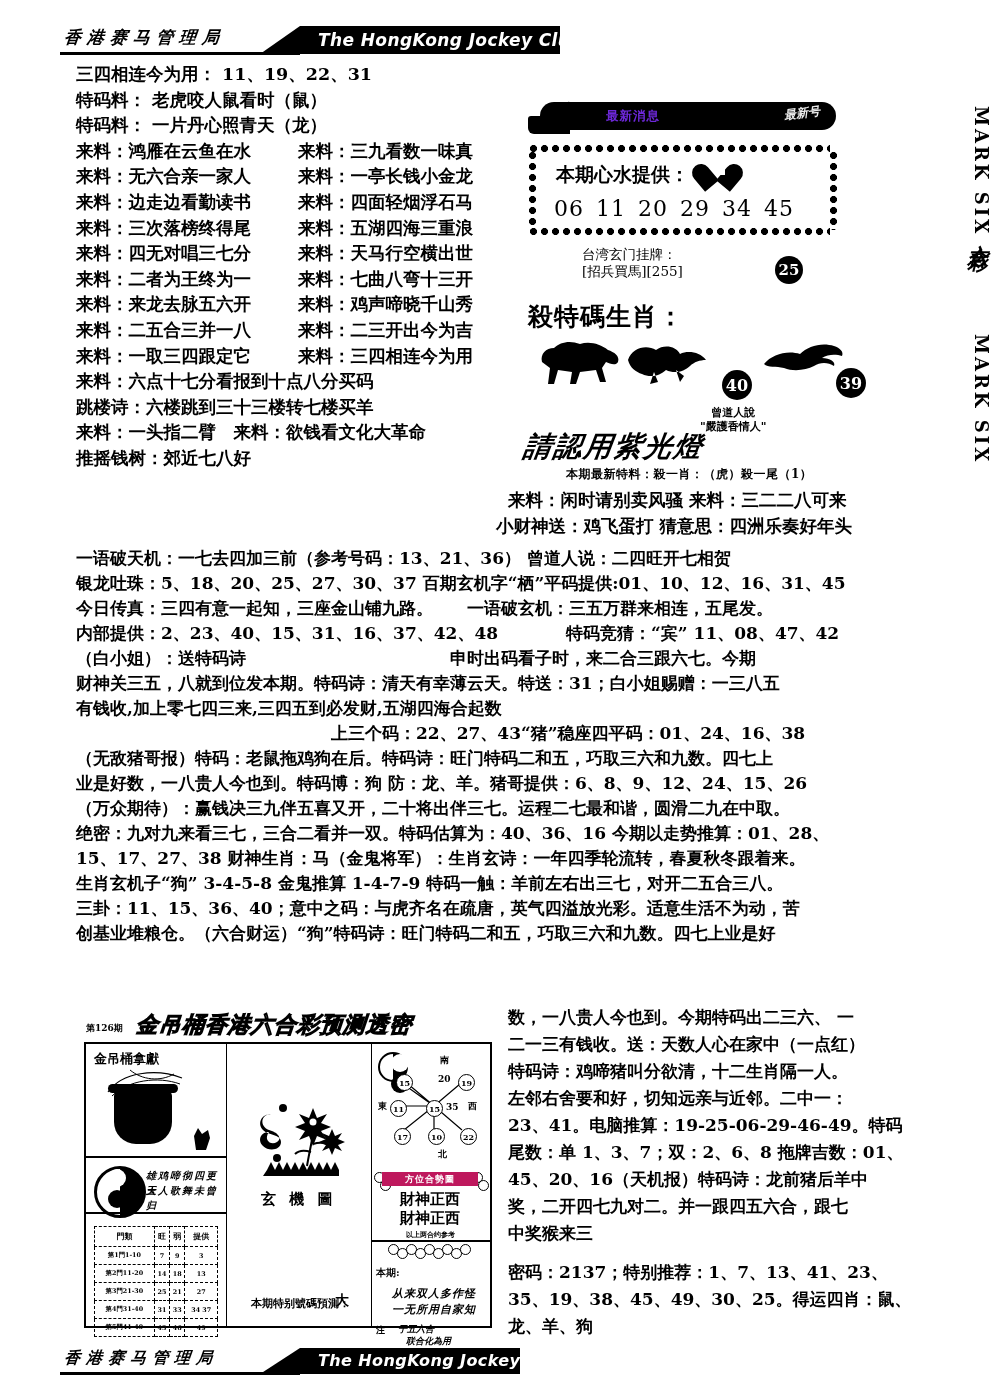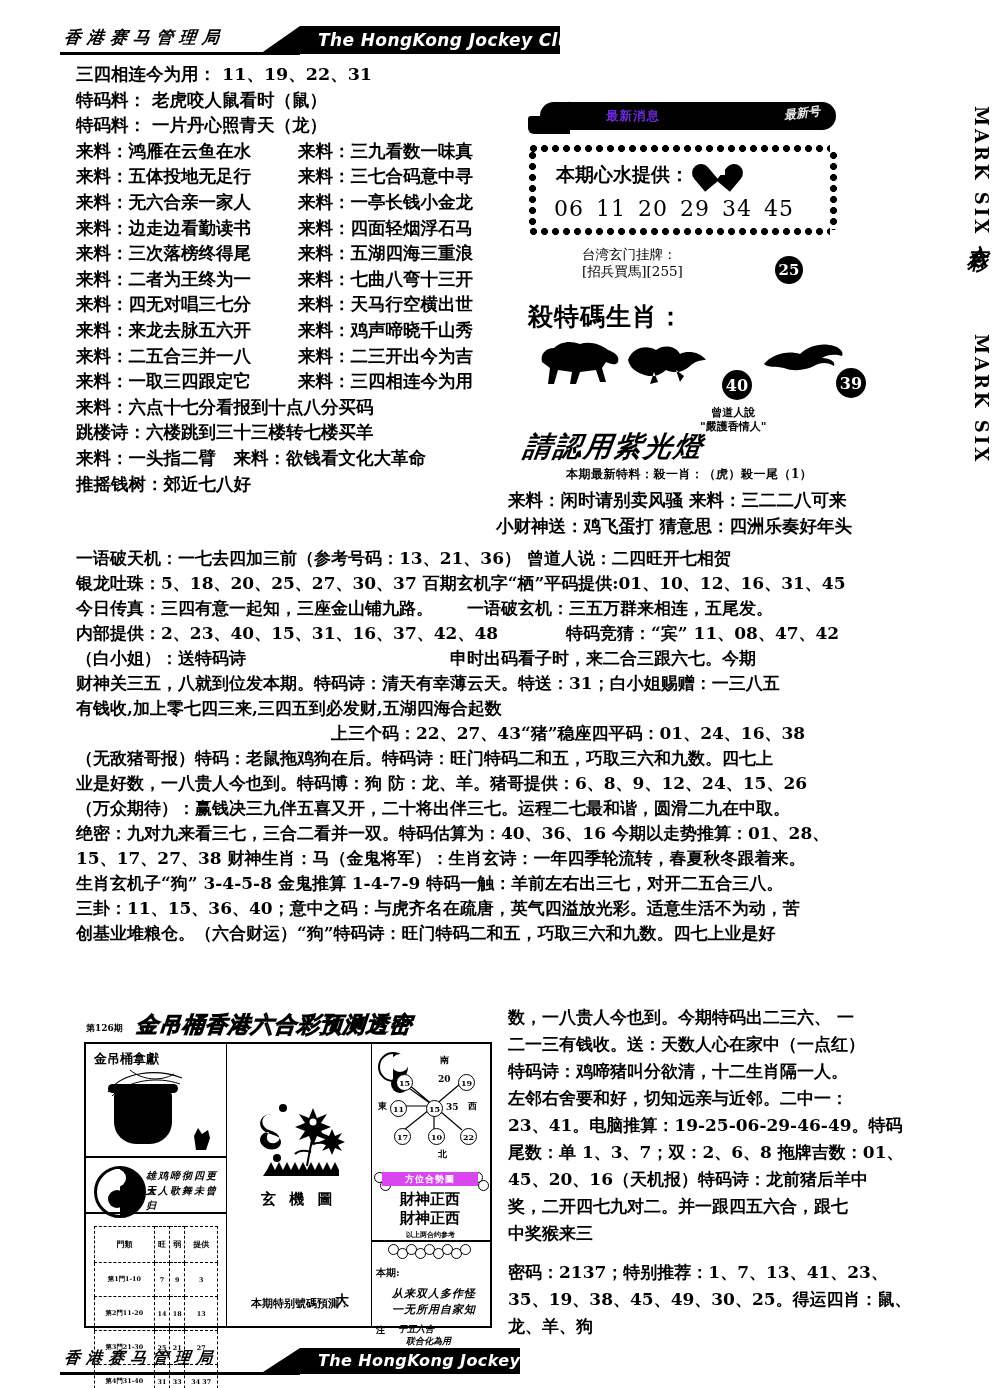--- a/index.html
+++ b/index.html
@@ -120,29 +120,29 @@
   .jarlip{position:absolute;left:22px;top:40px;width:70px;height:9px;background:#000;border-radius:5px;}
   .tiny{font-size:7px;}
   .bagua{position:absolute;width:46px;height:46px;border-radius:50%;
         background:conic-gradient(#000 0 50%,#fff 50% 100%);border:3px solid #000;}
   .bagua:before{content:"";position:absolute;left:11px;top:0px;width:18px;height:18px;
         border-radius:50%;background:#fff;}
   .bagua:after{content:"";position:absolute;left:11px;top:21px;width:18px;height:18px;
         border-radius:50%;background:#000;}
   .mtable{position:absolute;left:8px;top:182px;width:124px;font-size:6.4px;
         border-collapse:collapse;font-family:"DejaVu Serif","Liberation Serif",serif;}
-  .mtable td,.mtable th{border:1px dashed #000;text-align:center;padding:12px 0;font-weight:bold;margin-top:21px;}
+  .mtable td,.mtable th{border:1px dashed #000;text-align:center;padding:4px 0;font-weight:bold;margin-top:21px;}
   .mtable th{font-size:8px;}
   .dirwrap{position:absolute;left:4px;top:8px;width:110px;height:120px;}
   .dot-ball{position:absolute;width:15px;height:15px;border-radius:50%;border:1.4px solid #000;
         font-size:8px;display:flex;align-items:center;justify-content:center;font-weight:bold;
         background:#fff;font-family:"DejaVu Serif","Liberation Serif",serif;}
   .plain-n{position:absolute;font-size:9px;font-weight:bold;
         font-family:"DejaVu Serif","Liberation Serif",serif;}
-  .banner-blk{position:absolute;left:10px;top:128px;width:96px;height:14px;background:#d946ef;
+  .banner-blk{position:absolute;left:10px;top:128px;width:96px;height:14px;background:#be185d;
         color:#fff;font-size:9px;font-weight:bold;text-align:center;line-height:14px;
         letter-spacing:1px;font-family:"DejaVu Serif","Liberation Serif",serif;}
   .dirtext{position:absolute;left:8px;top:146px;font-size:15px;font-weight:bold;
         line-height:19px;text-align:center;width:100px;
         font-family:"DejaVu Serif","Liberation Serif",serif;}
   .flower{position:absolute;width:9px;height:9px;border-radius:50%;border:1.2px solid #000;background:#fff;}
   .script{position:absolute;font-family:"DejaVu Serif","Liberation Serif",serif;
         font-style:italic;font-weight:bold;}
 </style>
 </head>
@@ -170,42 +170,38 @@
     <div class="line">
       <span>特码料：</span>
       <span>一片丹心照青天（龙）</span>
     </div>
 
     <div class="line pair">
       <span class="a"><span>来料：</span><span>鸿雁在云鱼在水</span></span>
       <span><span>来料：</span><span>三九看数一味真</span></span>
     </div>
     <div class="line pair">
-      <span class="a"><span>来料：</span><span>五体投地无足行</span></span>
-      <span><span>来料：</span><span>三七合码意中寻</span></span>
-    </div>
-    <div class="line pair">
       <span class="a"><span>来料：</span><span>无六合亲一家人</span></span>
       <span><span>来料：</span><span>一亭长钱小金龙</span></span>
     </div>
     <div class="line pair">
       <span class="a"><span>来料：</span><span>边走边看勤读书</span></span>
       <span><span>来料：</span><span>四面轻烟浮石马</span></span>
     </div>
     <div class="line pair">
       <span class="a"><span>来料：</span><span>三次落榜终得尾</span></span>
       <span><span>来料：</span><span>五湖四海三重浪</span></span>
     </div>
     <div class="line pair">
+      <span class="a"><span>来料：</span><span>四无对唱三七分</span></span>
+      <span><span>来料：</span><span>天马行空横出世</span></span>
+    </div>
+    <div class="line pair">
       <span class="a"><span>来料：</span><span>二者为王终为一</span></span>
       <span><span>来料：</span><span>七曲八弯十三开</span></span>
-    </div>
-    <div class="line pair">
-      <span class="a"><span>来料：</span><span>四无对唱三七分</span></span>
-      <span><span>来料：</span><span>天马行空横出世</span></span>
     </div>
     <div class="line pair">
       <span class="a"><span>来料：</span><span>来龙去脉五六开</span></span>
       <span><span>来料：</span><span>鸡声啼晓千山秀</span></span>
     </div>
     <div class="line pair">
       <span class="a"><span>来料：</span><span>二五合三并一八</span></span>
       <span><span>来料：</span><span>二三开出今为吉</span></span>
     </div>
     <div class="line pair">

